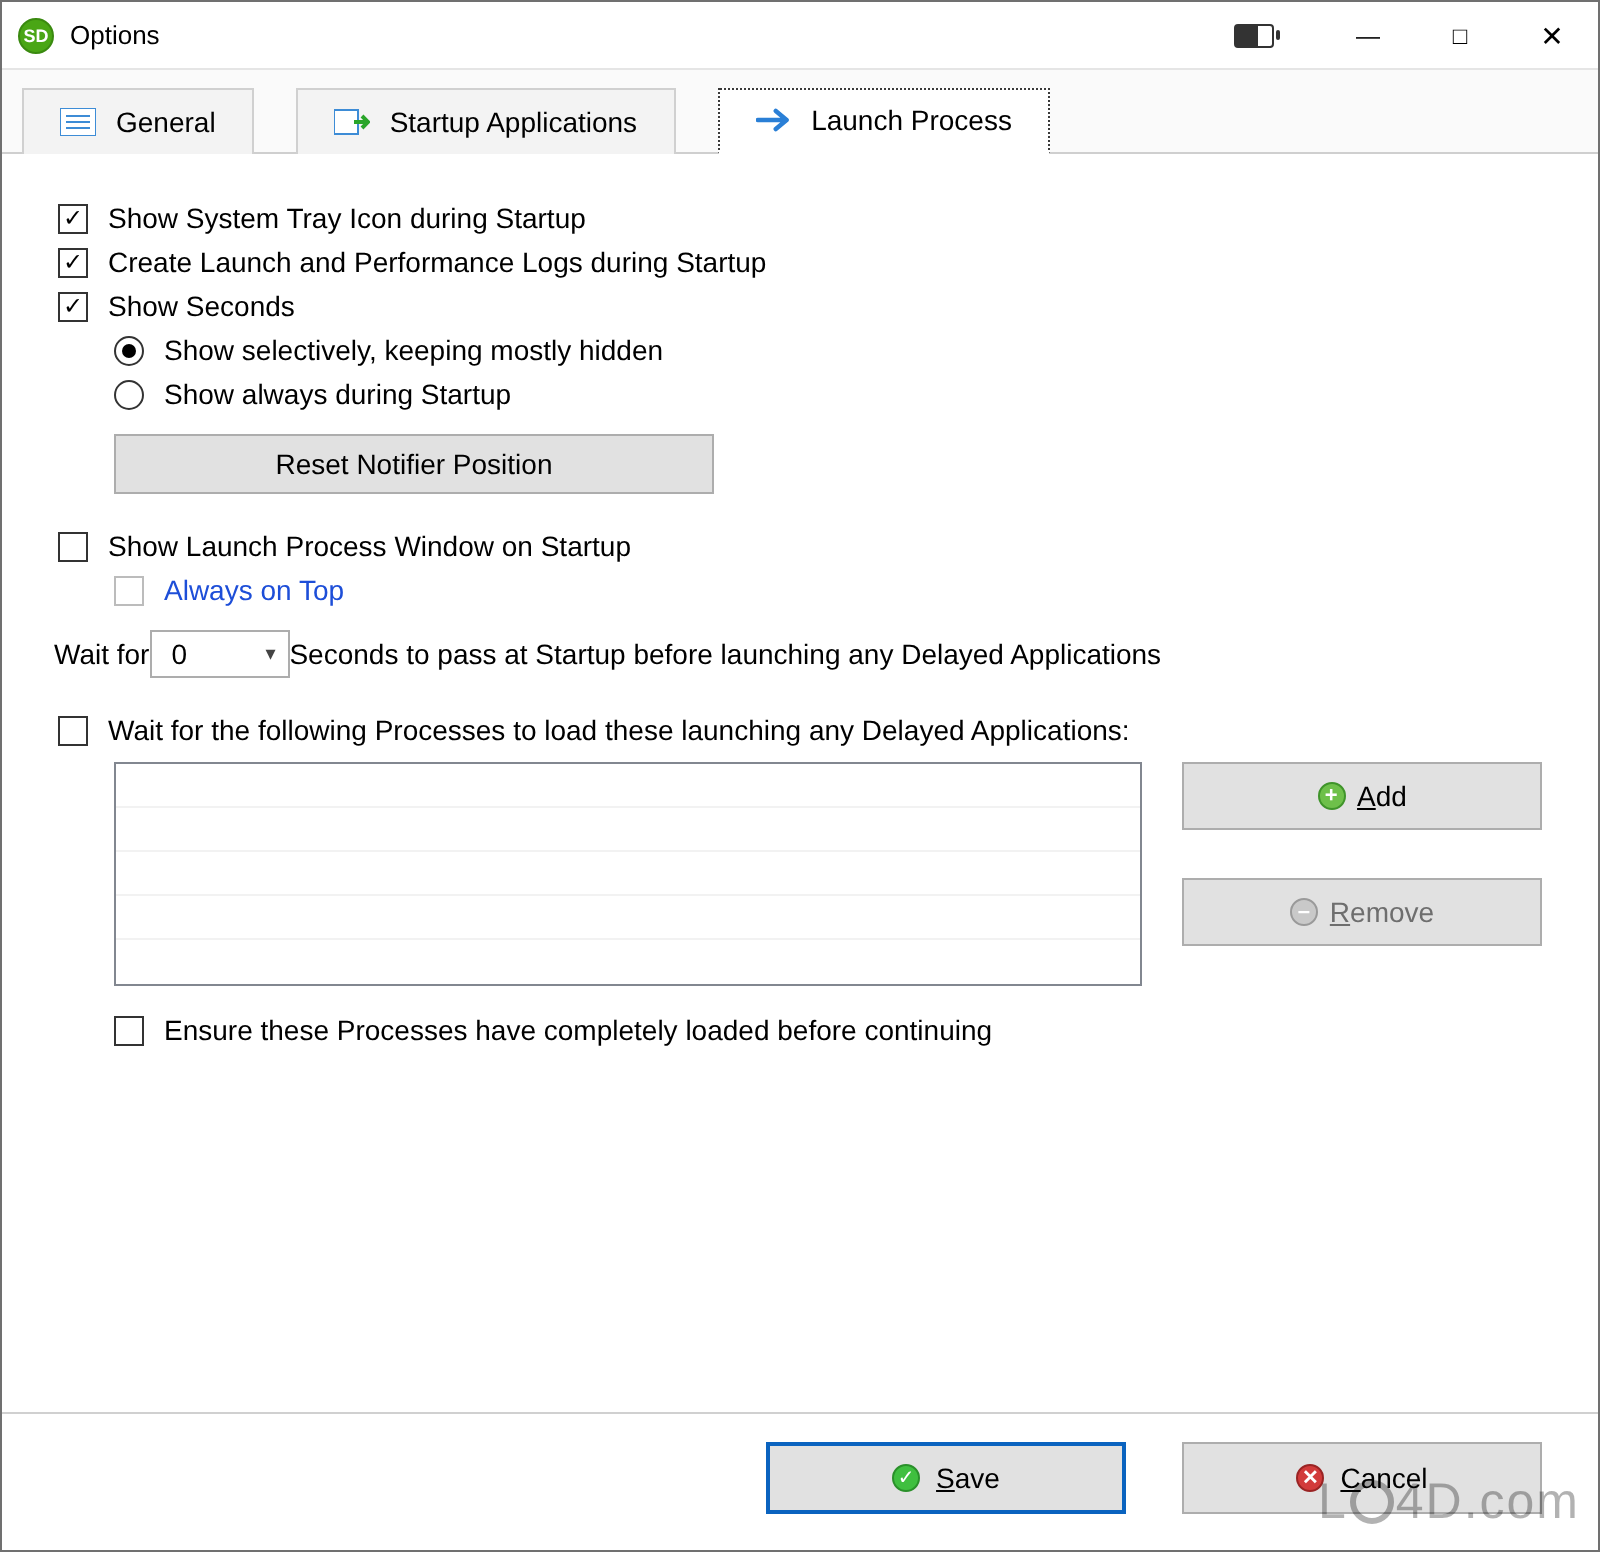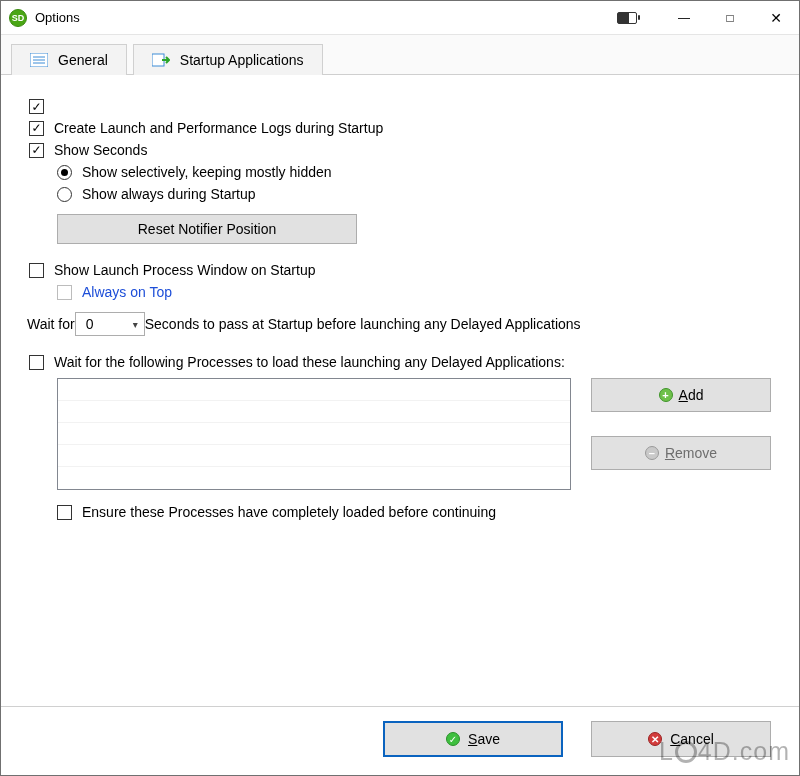--- a/index.html
+++ b/index.html
@@ -18,21 +18,21 @@
 .titlebar .appicon{ width:18px;height:18px;border-radius:50%;background:#4aa615;border:1px solid #3a8a10;display:flex;align-items:center;justify-content:center;color:#fff;font-weight:bold;font-size:9px;margin-right:8px;}
 .titlebar .title { font-size:13px; }
 .titlebar .spacer { flex:1; }
 .winbtns { display:flex; align-items:stretch; height:100%; }
 .winbtn { width:46px; display:flex;align-items:center;justify-content:center; font-family:"Segoe UI Symbol",sans-serif; font-size:12px;}
 .winbtn.close{font-size:14px;}
 .batt { width:20px;height:12px;border:1.5px solid #333; position:relative; border-radius:2px; margin-right:24px;}
 .batt::after{content:"";position:absolute;right:-4px;top:2px;width:2px;height:5px;background:#333;border-radius:1px;}
 .batt .fill{background:#333; width:11px;height:100%;}
 
-.tabs { display:flex; border-bottom:1px solid #cfcfcf; background:#fafafa; padding:8px 10px 0 10px; gap:6px;}
+.tabs { display:flex; border-bottom:1px solid #cfcfcf; background:#fafafa; padding:8px 10px 0 10px; gap:21px;}
 .tab { display:flex; align-items:center; gap:10px; padding:6px 18px; background:#f3f3f3; border:1px solid #d0d0d0; border-bottom:none; position:relative; top:1px; font-size:14px;}
 .tab.active { background:#fff; border:1px dotted #3a3a3a; border-bottom:2px solid #fff;}
 .tabicon{display:inline-flex;align-items:center;justify-content:center;width:18px;height:18px;}
 
 .content { flex:1; padding:18px 28px 12px 28px; overflow:auto; font-size:14px;}
 .row { display:flex; align-items:center; margin:6px 0; }
 .chk { width:15px;height:15px; border:1px solid #333; margin-right:10px; display:inline-flex;align-items:center;justify-content:center; font-size:12px; line-height:1; flex-shrink:0;}
 .chk.checked::after{content:"✓";font-size:12px;color:#000;}
 .chk.disabled{border-color:#bcbcbc;}
 .radio{width:15px;height:15px;border:1px solid #333;border-radius:50%;margin-right:10px;display:inline-flex;align-items:center;justify-content:center;flex-shrink:0;}
@@ -100,26 +100,35 @@
     </div>
     <div class="tab">
       <span class="tabicon">
         <svg width="18" height="16" viewBox="0 0 18 16">
             <rect x="0" y="2" width="12" height="12" fill="#fff" stroke="#3d8cd6"></rect>
             <path d="M10 8 L17 8 M14 5 L17 8 L14 11" fill="none" stroke="#2aa52a" stroke-width="2"></path>
           </svg>
       </span>
       <span>Startup Applications</span>
     </div>
+    <div class="tab active">
+      <span class="tabicon">
+        <svg width="20" height="14" viewBox="0 0 20 14">
+            <path d="M1 7 L15 7 M11 2 L17 7 L11 12" fill="none" stroke="#2a7fd6" stroke-width="2.5" stroke-linecap="round" stroke-linejoin="round"></path>
+          </svg>
+      </span>
+      <span>Launch Process</span>
+    </div>
   </div>
 
   <div class="content">
 
     <div class="row">
       <span class="chk checked"></span>
+      <span class="lbl">Show System Tray Icon during Startup</span>
     </div>
 
     <div class="row">
       <span class="chk checked"></span>
       <span class="lbl">Create Launch and Performance Logs during Startup</span>
     </div>
 
     <div class="row">
       <span class="chk checked"></span>
       <span class="lbl">Show Seconds</span>

